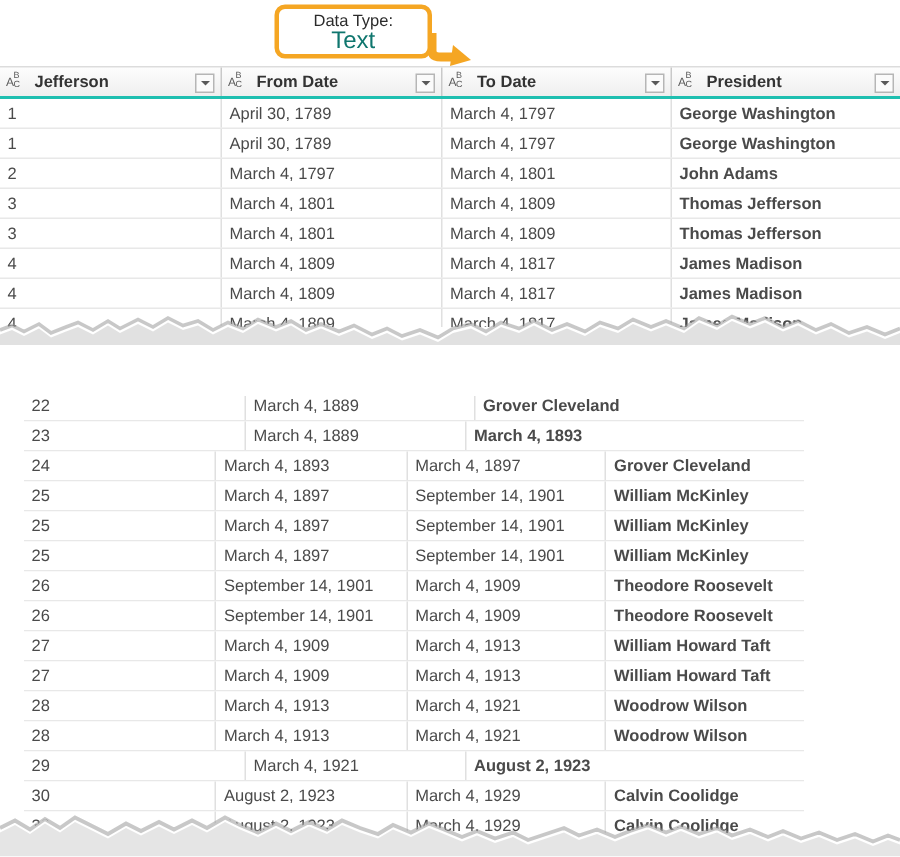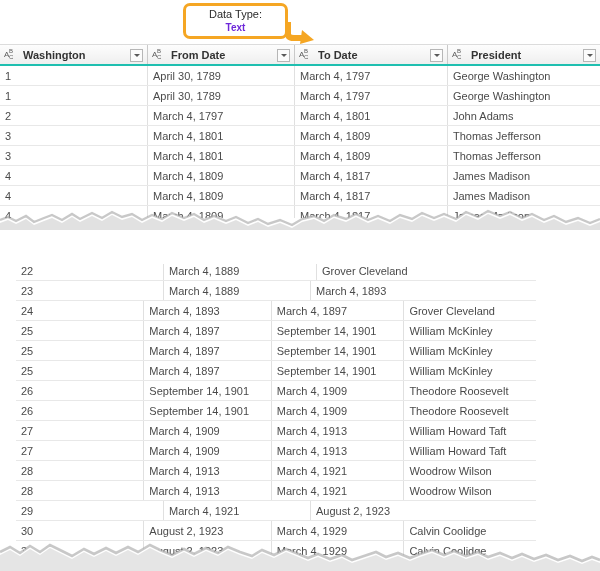--- a/index.html
+++ b/index.html
@@ -22,21 +22,21 @@
     width:105px;height:36px;
     background:#ffffff;
     border:3px solid #f5a623;
     border-radius:7px;
     display:flex;flex-direction:column;
     align-items:center;justify-content:center;
     box-sizing:border-box;
     pointer-events:auto;
   }
   .callout-line1{font-size:11px;color:#2b2b2b;line-height:13px;}
-  .callout-line2{font-size:10px;font-weight:bold;color:#6d28d9;line-height:14px;}
+  .callout-line2{font-size:16px;font-weight:normal;color:#0f766e;line-height:14px;}
   .callout-arrow{
     position:absolute;left:286px;top:20px;width:34px;height:28px;
   }
 
   
   #grid{
     position:absolute;left:0;top:44px;width:600px;
   }
   .hdr-row{
     display:flex;height:22px;
@@ -89,21 +89,21 @@
   }
   .cell{
     box-sizing:border-box;
     border-right:1px solid #e0e0e0;
     padding-left:5px;
     font-size:11px;
     color:#4a4a4a;
     display:flex;align-items:center;
     white-space:nowrap;overflow:hidden;
   }
-  .cell:last-child{border-right:none;}
+  .cell:last-child{border-right:none;font-weight:bold;}
 
   .c0{width:148px;}
   .c1{width:147px;}
   .c2{width:153px;}
   .c3{width:152px;}
 
   
   .tear{
     position:absolute;left:0;width:600px;
     pointer-events:none;z-index:20;
@@ -122,21 +122,21 @@
 
 <div id="grid">
   <div class="hdr-row" style="border-bottom-color: rgb(31, 191, 176);">
 
     <div class="hdr-cell c0">
       <span class="abc-icon">
         <span class="a">A</span>
           <span class="b">B</span>
           <span class="c">C</span>
       </span>
-      <span class="hdr-label">Washington</span>
+      <span class="hdr-label">Jefferson</span>
       <span class="dd-btn">
           <i></i>
         </span>
     </div>
 
     <div class="hdr-cell c1">
       <span class="abc-icon">
         <span class="a">A</span>
           <span class="b">B</span>
           <span class="c">C</span>

